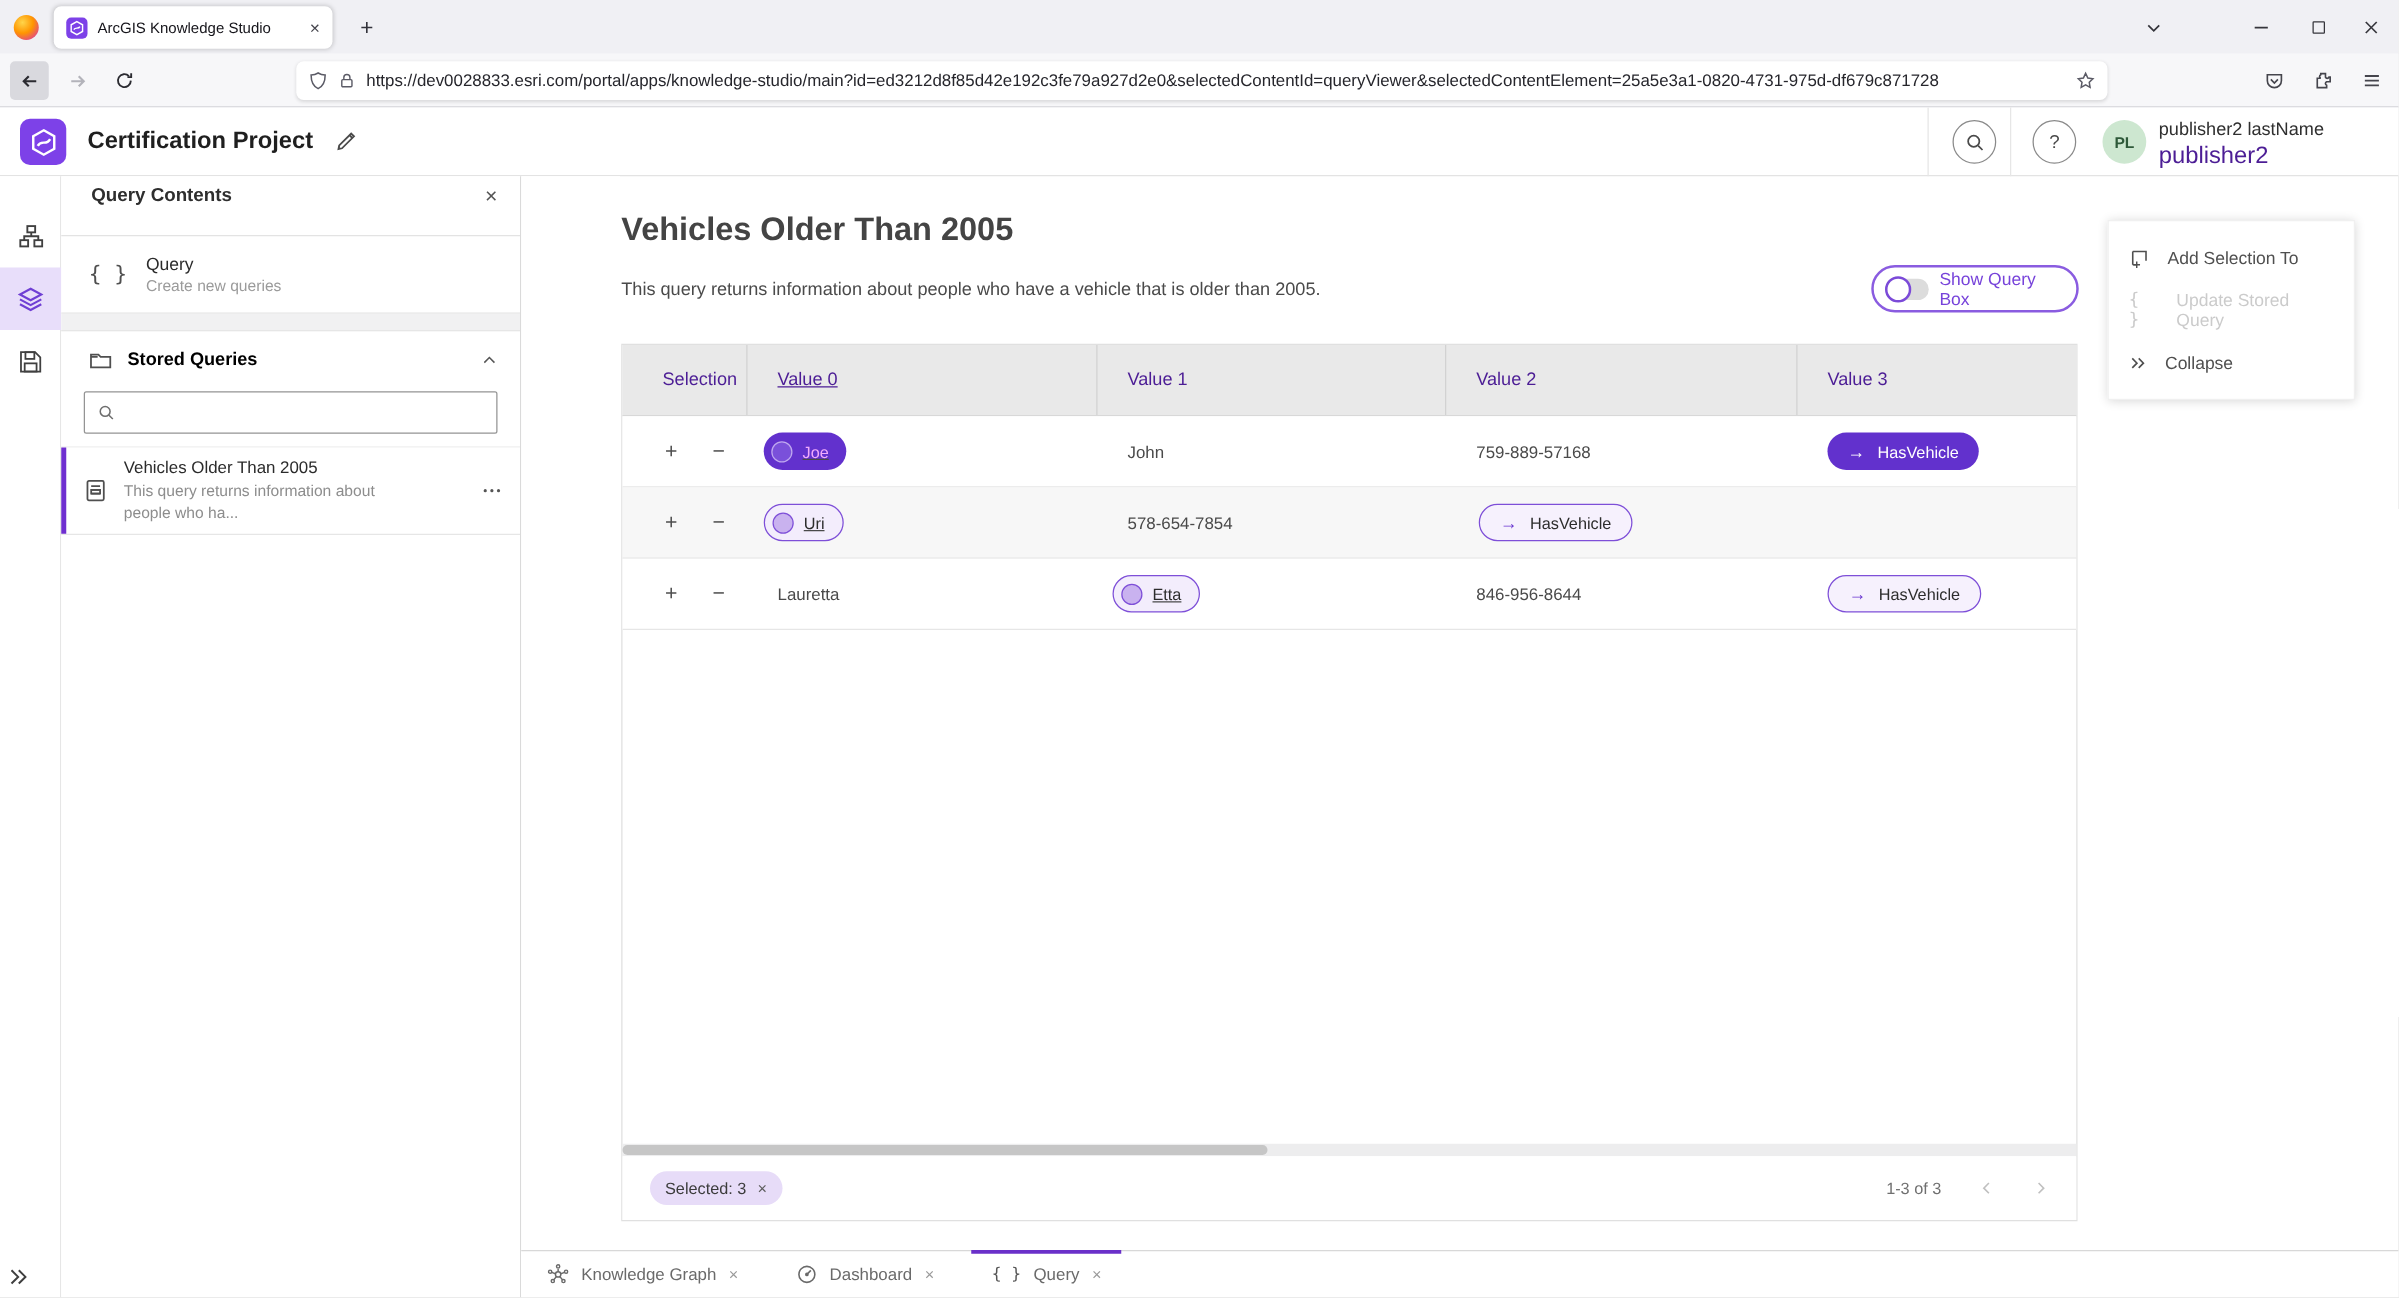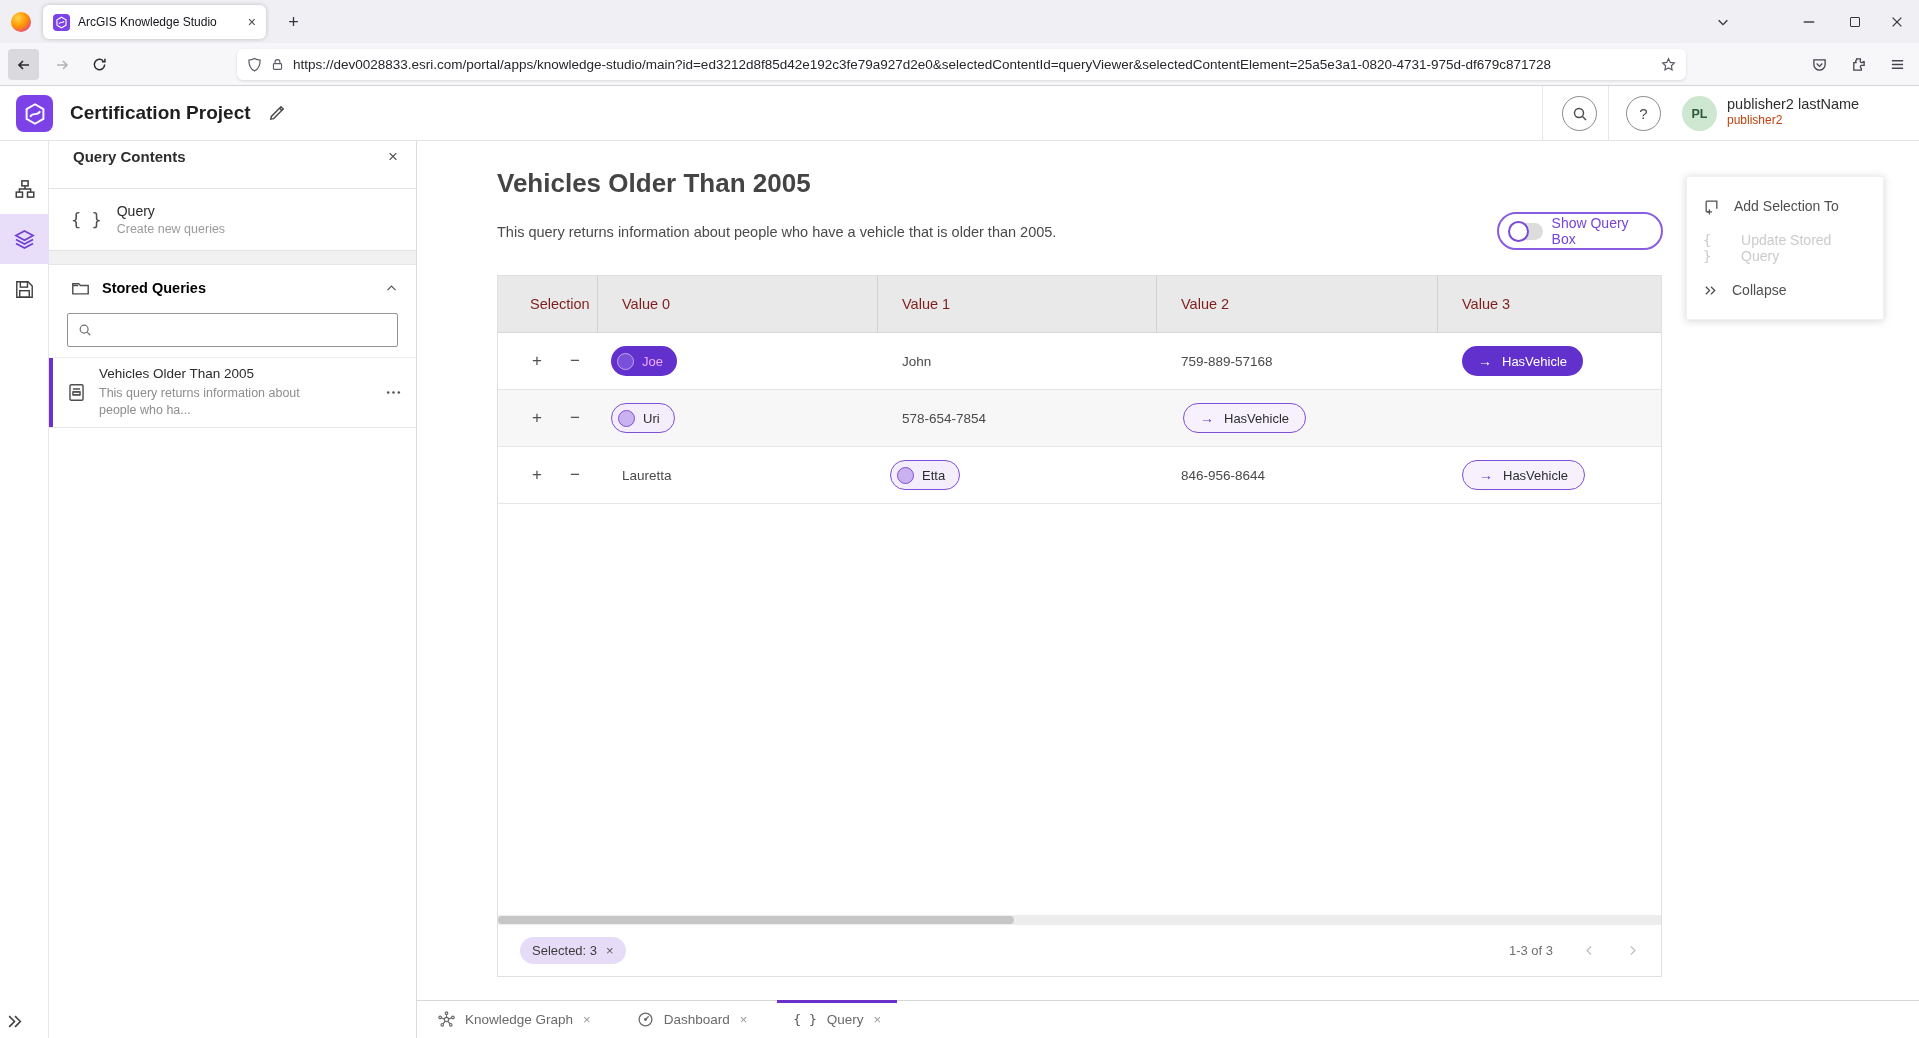--- a/index.html
+++ b/index.html
@@ -39,21 +39,21 @@
   .app-logo{ position:absolute; left:16px; top:9px; width:37px; height:37px; border-radius:8px; background:#7d41e8; color:#fff; }
   .proj-title{ position:absolute; left:70px; top:16px; font-size:19px; font-weight:600; color:#1f1f1f; }
   .edit-pencil{ position:absolute; left:268px; top:18px; color:#4a4a4a; }
   .hd-divider{ position:absolute; top:0; width:1px; height:55px; background:#e6e6e6; }
   .hd-circle{ position:absolute; top:10px; width:35px; height:35px; border:1px solid #8a8a8a; border-radius:50%;
     display:flex; align-items:center; justify-content:center; color:#4a4a4a; }
   .avatar{ position:absolute; left:1682px; top:10px; width:35px; height:35px; border-radius:50%; background:#cde7d0;
     color:#2e5939; font-size:12.5px; font-weight:700; display:flex; align-items:center; justify-content:center; }
   .user-block{ position:absolute; left:1727px; top:9px; line-height:1.25; }
   .user-name{ font-size:14.5px; color:#2f2f2f; }
-  .user-login{ font-size:12px; color:#c2410c; }
+  .user-login{ font-size:19px; color:#4c1d95; }
 
   
   .rail{ position:absolute; left:0; top:141px; width:49px; height:897px; background:#fff; border-right:1px solid #e6e6e6; }
   .rail-item{ position:absolute; left:0; width:49px; height:50px; display:flex; align-items:center; justify-content:center; color:#404040; }
   .rail-item.sel{ background:#e8defa; color:#6f3fd4; }
   .rail-expand{ position:absolute; left:6px; bottom:8px; color:#3f3f3f; }
 
   
   .panel{ position:absolute; left:49px; top:141px; width:368px; height:897px; background:#fff; border-right:1px solid #dadada; }
   .panel-header{ height:48px; display:flex; align-items:center; padding:0 18px 16px 24px; border-bottom:1px solid #e3e3e3; }
@@ -89,23 +89,23 @@
   .sqb-toggle{ position:absolute; left:1497px; top:212px; width:166px; height:38px; border:2px solid #8a5ce0;
     border-radius:19px; display:flex; align-items:center; padding:0 12px; gap:9px; background:#fff; }
   .sqb-track{ position:relative; width:34px; height:17px; background:#dcdcdc; border-radius:9px; }
   .sqb-knob{ position:absolute; left:-3px; top:-2px; width:21px; height:21px; border-radius:50%;
     background:#fff; border:2px solid #7b4ad8; }
   .sqb-label{ font-size:14px; color:#7743da; }
 
   
   .tablebox{ position:absolute; left:497px; top:275px; width:1165px; height:702px; border:1px solid #e0e0e0; background:#fff; }
   .thead{ display:flex; height:57px; background:#e9e9e9; border-bottom:1px solid #d8d8d8; }
-  .th{ display:flex; align-items:center; font-size:14.5px; color:#7f1d1d; padding-left:24px; border-right:1px solid #d2d2d2; }
+  .th{ display:flex; align-items:center; font-size:14.5px; color:#4c1d95; padding-left:24px; border-right:1px solid #d2d2d2; }
   .c-sel{ width:100px; padding-left:32px; }
-  .c-v0{ width:280px; } .c-v1{ width:279px; } .c-v2{ width:281px; } .c-v3{ flex:1; border-right:none; }
+  .c-v0{ width:280px;text-decoration:underline; } .c-v1{ width:279px; } .c-v2{ width:281px; } .c-v3{ flex:1; border-right:none; }
   .trow{ display:flex; height:57px; border-bottom:1px solid #e6e6e6; background:#fff; }
   .trow.alt{ background:#f7f7f7; }
   .td{ display:flex; align-items:center; padding-left:24px; font-size:13.5px; color:#4a4a4a; }
   .td.c-sel{ gap:20px; color:#4f4f4f; font-size:17px; padding-left:30px; }
   .td.c-v0{ padding-left:13px; }
   .pm{ width:18px; text-align:center; }
   .pill{ display:inline-flex; align-items:center; height:30px; border-radius:15px; padding:0 14px 0 6px; gap:8px; font-size:13px; }
   .pill .dot{ width:17px; height:17px; border-radius:50%; }
   .pill.solid{ background:#6231cd; color:#f0abfc; }
   .pill.solid .dot{ background:#7a50da; border:1.5px solid #bfa8ef; }

